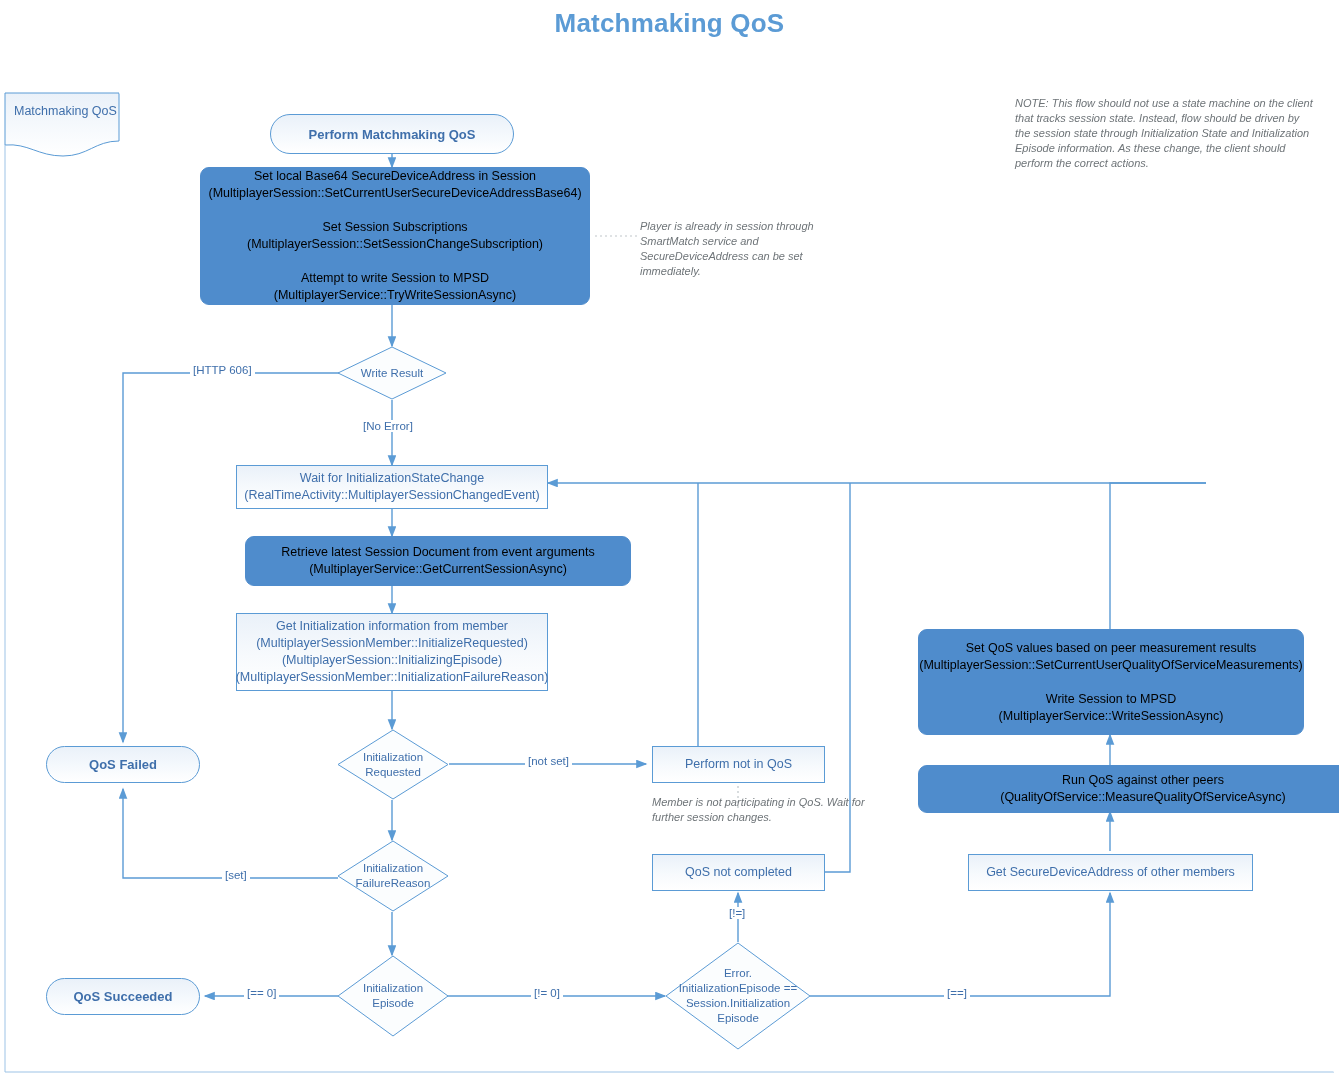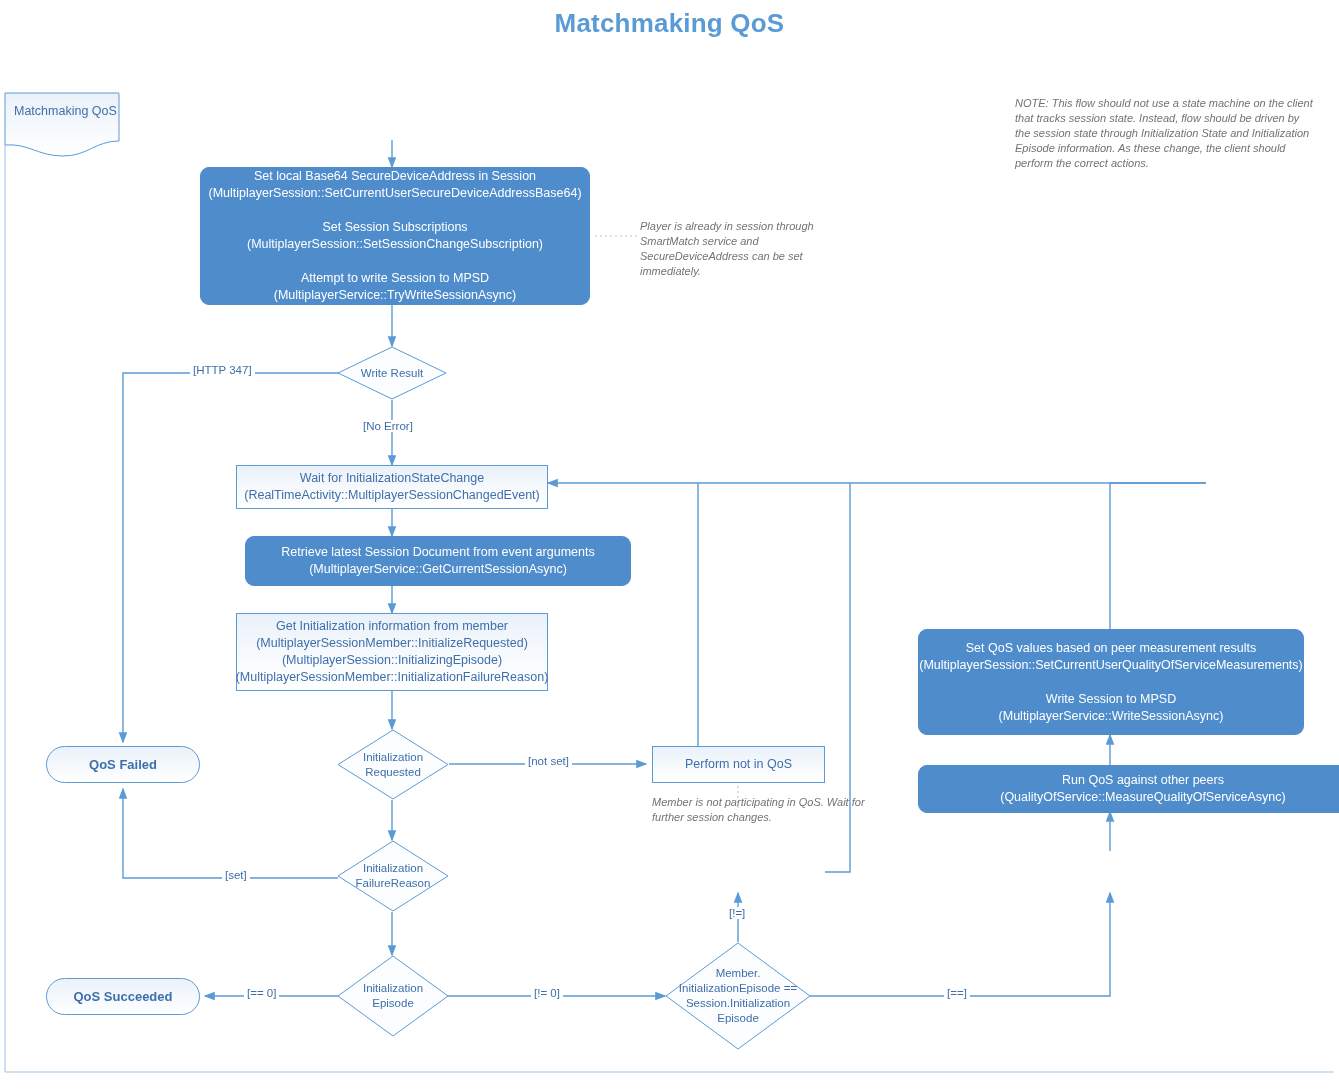--- a/index.html
+++ b/index.html
@@ -9,21 +9,21 @@
     color:#4a7ebb;
   }
   #canvas{position:absolute;left:0;top:0;width:1339px;height:1090px;}
   svg.lines{position:absolute;left:0;top:0;width:1339px;height:1090px;pointer-events:none;}
 
   .node{position:absolute;box-sizing:border-box;display:flex;align-items:center;justify-content:center;text-align:center;}
 
   
   .solid{
     background:#4f8ccc;
-    color:#ffffff;
+    color:#000000;
     border:1px solid #4f8ccc;
     border-radius:9px;
     font-size:12.5px;
     line-height:17px;
     padding:6px 10px;
   }
   
   .light{
     background:linear-gradient(180deg,#eaf1f9 0%,#f7fafd 55%,#ffffff 100%);
     border:1px solid #5b9bd5;
@@ -145,20 +145,23 @@
     <g fill="none" stroke="#bfc5c9" stroke-width="1.2" stroke-dasharray="2,3">
       <path d="M595,236 L640,236"></path>
       <path d="M738,786 L738,808"></path>
     </g>
   </svg>
 
   <div class="lane-label" style="left:14px;top:104px;">
     <span>Matchmaking QoS</span>
   </div>
 
+  <div class="node terminal" style="left:270px;top:114px;width:244px;height:40px;">
+    <span>Perform Matchmaking QoS</span>
+  </div>
 
   <div class="node solid multi" style="left:200px;top:167px;width:390px;height:138px;">
     <span>Set local Base64 SecureDeviceAddress in Session
 (MultiplayerSession::SetCurrentUserSecureDeviceAddressBase64)
 
 Set Session Subscriptions
 (MultiplayerSession::SetSessionChangeSubscription)
 
 Attempt to write Session to MPSD
 (MultiplayerService::TryWriteSessionAsync)</span>
@@ -218,55 +221,61 @@
         <span class="multi">Initialization
 Episode</span>
       </div>
   </div>
 
   <div class="diamond" style="left:665px;top:942px;width:146px;height:108px;">
     <svg class="shape" viewBox="0 0 146 108" preserveAspectRatio="none">
       <polygon points="73,1 145,54 73,107 1,54" fill="#fbfdfe" stroke="#5b9bd5" stroke-width="1"></polygon>
     </svg>
     <div class="dlabel">
-        <span class="multi">Member.
+        <span class="multi">Error.
 InitializationEpisode ==
 Session.Initialization
 Episode</span>
       </div>
   </div>
 
   <div class="node terminal" style="left:46px;top:746px;width:154px;height:37px;">
     <span>QoS Failed</span>
   </div>
 
   <div class="node terminal" style="left:46px;top:978px;width:154px;height:37px;">
     <span>QoS Succeeded</span>
   </div>
 
   <div class="node light" style="left:652px;top:746px;width:173px;height:37px;">
     <span>Perform not in QoS</span>
   </div>
 
-
+  <div class="node light" style="left:652px;top:854px;width:173px;height:37px;">
+    <span>QoS not completed</span>
+  </div>
+
+  <div class="node light" style="left:968px;top:854px;width:285px;height:37px;">
+    <span>Get SecureDeviceAddress of other members</span>
+  </div>
 
   <div class="node solid multi" style="left:918px;top:765px;width:450px;height:48px;">
     <span>Run QoS against other peers
 (QualityOfService::MeasureQualityOfServiceAsync)</span>
   </div>
 
   <div class="node solid multi" style="left:918px;top:629px;width:386px;height:106px;">
     <span>Set QoS values based on peer measurement results
 (MultiplayerSession::SetCurrentUserQualityOfServiceMeasurements)
 
 Write Session to MPSD
 (MultiplayerService::WriteSessionAsync)</span>
   </div>
 
-  <div class="edge-label" style="left:190px;top:364px;"><span>[HTTP 347]</span></div>
+  <div class="edge-label" style="left:190px;top:364px;"><span>[HTTP 606]</span></div>
 
   <div class="edge-label" style="left:360px;top:420px;"><span>[No Error]</span></div>
 
   <div class="edge-label" style="left:525px;top:755px;"><span>[not set]</span></div>
 
   <div class="edge-label" style="left:222px;top:869px;"><span>[set]</span></div>
 
   <div class="edge-label" style="left:244px;top:987px;"><span>[== 0]</span></div>
 
   <div class="edge-label" style="left:531px;top:987px;"><span>[!= 0]</span></div>

